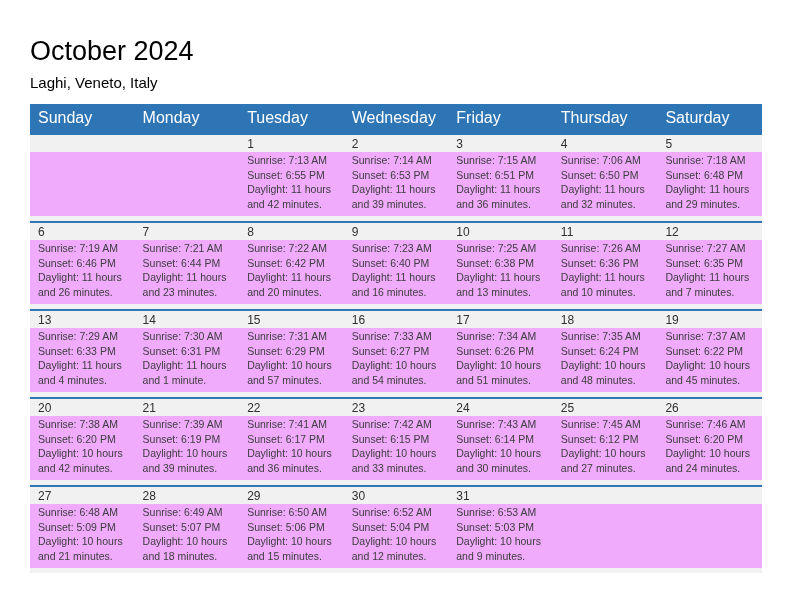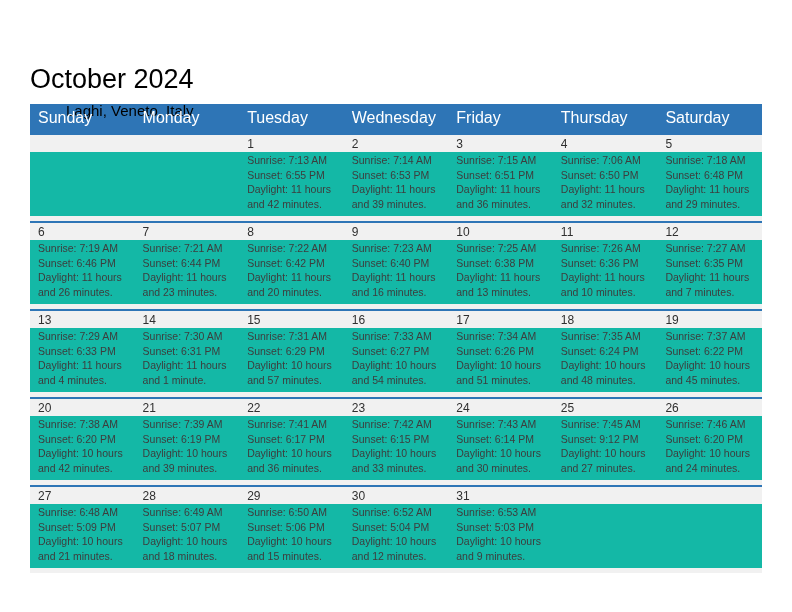--- a/index.html
+++ b/index.html
@@ -14,33 +14,33 @@
   
   .top { display: flex; justify-content: space-between; align-items: flex-start; height: 60px; margin-bottom: 8px; }
 
   .logo { margin-left: 8px; line-height: 1; }
   .logo-row1 { display: flex; align-items: flex-start; }
   .logo-general { font-size: 21px; color: #1c1c1c; letter-spacing: 0.2px; }
   .logo-tri { margin-left: 1px; margin-top: 2px; }
   .logo-row2 { margin-top: -4px; padding-left: 52px; }
   .logo-blue { font-size: 21px; color: var(--logo-blue, #1581C9); }
 
-  .title-block { text-align: right; padding-right: 12px; margin-top: 28px; }
+  .title-block { text-align: left; padding-right: 12px; }
   .page-title { margin: 0; font-size: 27px; font-weight: 400; color: #000; line-height: 1.15; }
   .page-subtitle { margin-top: 7px; font-size: 15px; color: #000; }
 
   
   .calendar { width: 732px; }
   .cal-head { display: grid; grid-template-columns: repeat(7, 1fr); background: var(--header-blue, #2E75B6); }
   .weekday { color: #fff; font-size: 16px; padding: 5px 0 6px 8px; }
 
   .week-row { border-top: 2px solid var(--header-blue, #2E75B6); background: var(--band-gray, #F1F1F1); height: 88px; box-sizing: border-box; overflow: hidden; }
   .num-band { display: grid; grid-template-columns: repeat(7, 1fr); height: 17px; }
   .num-cell { font-size: 12px; color: #2f2f2f; padding: 2px 0 0 8px; }
-  .content-band { display: grid; grid-template-columns: repeat(7, 1fr); background: #14b8a6; min-height: 61px; padding: 1px 0 2px 0; }
+  .content-band { display: grid; grid-template-columns: repeat(7, 1fr); background: #f0abfc; min-height: 61px; padding: 1px 0 2px 0; }
   .content-cell { padding: 0 4px 0 8px; }
   .line { font-size: 10.5px; line-height: 14.5px; color: #3d3d3d; }
 </style>
 </head>
 <body>
 
 <div class="page">
   <div class="top">
     <div class="title-block">
       <h1 class="page-title">October 2024</h1>
@@ -250,21 +250,21 @@
               <div class="line">and 33 minutes.</div>
             </div>
             <div class="content-cell">
               <div class="line">Sunrise: 7:43 AM</div>
               <div class="line">Sunset: 6:14 PM</div>
               <div class="line">Daylight: 10 hours</div>
               <div class="line">and 30 minutes.</div>
             </div>
             <div class="content-cell">
               <div class="line">Sunrise: 7:45 AM</div>
-              <div class="line">Sunset: 9:12 PM</div>
+              <div class="line">Sunset: 6:12 PM</div>
               <div class="line">Daylight: 10 hours</div>
               <div class="line">and 27 minutes.</div>
             </div>
             <div class="content-cell">
               <div class="line">Sunrise: 7:46 AM</div>
               <div class="line">Sunset: 6:20 PM</div>
               <div class="line">Daylight: 10 hours</div>
               <div class="line">and 24 minutes.</div>
             </div>
           </div>

